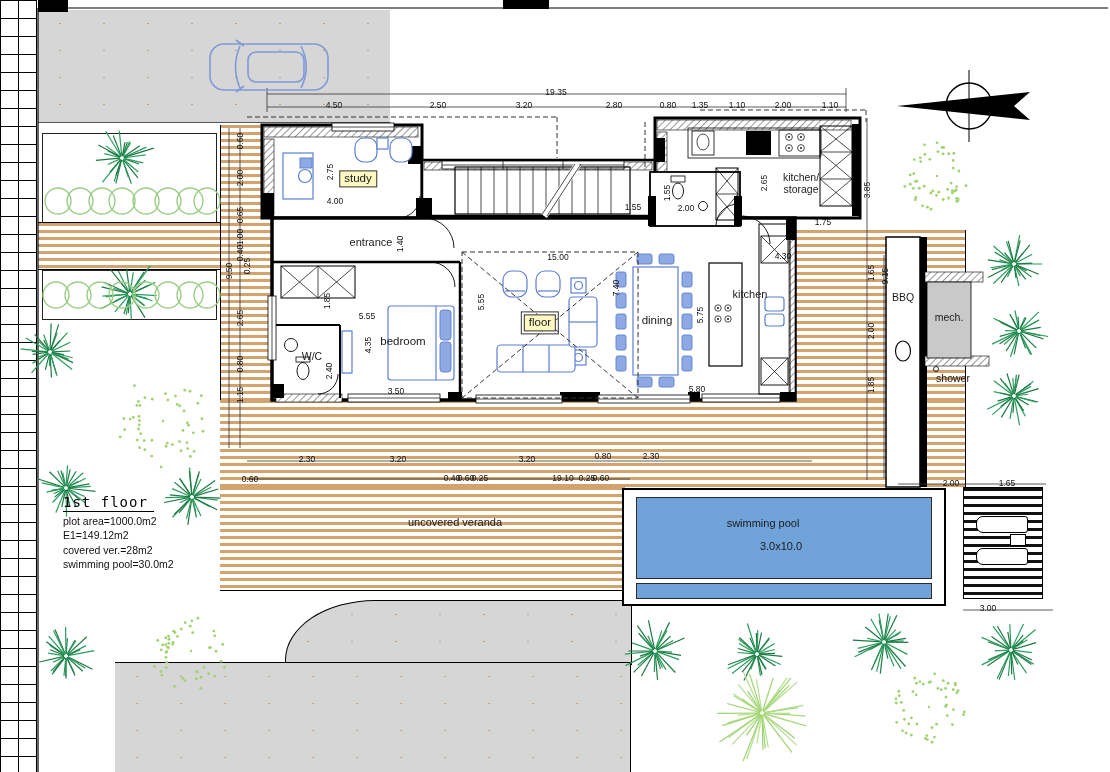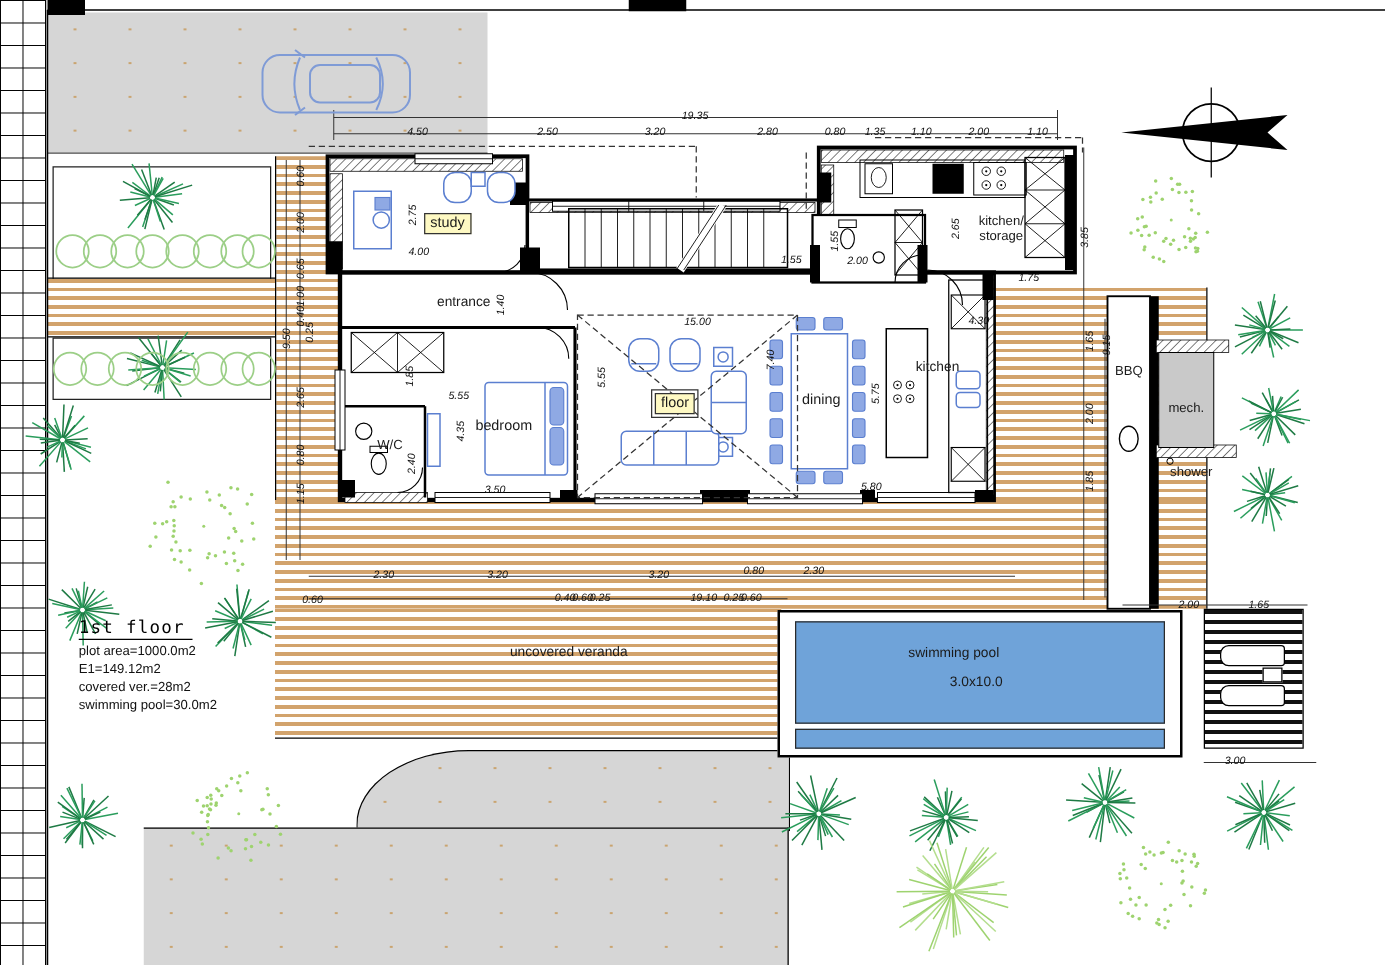--- a/index.html
+++ b/index.html
@@ -1002,27 +1002,27 @@
       <span class="room-label boxed" style="left: 358px; top: 179px; font-size: 11.5px;">study</span>
       <span class="room-label" style="left: 371px; top: 242px;">entrance</span>
       <span class="room-label" style="left: 403px; top: 342px; font-size: 11.5px;">bedroom</span>
       <span class="room-label" style="left: 312px; top: 356px; font-size: 10.5px;">W/C</span>
       <span class="room-label boxed double" style="left: 540px; top: 323px; font-size: 11.5px;">floor</span>
       <span class="room-label" style="left: 657px; top: 321px; font-size: 11.5px;">dining</span>
       <span class="room-label" style="left: 750px; top: 294px;">kitchen</span>
       <span class="room-label" style="left: 801px; top: 183px; font-size: 10.5px;">kitchen/
 storage</span>
       <span class="room-label" style="left: 903px; top: 297px; font-size: 10.5px;">BBQ</span>
-      <span class="room-label" style="left: 949px; top: 327px; font-size: 10.5px;">mech.</span>
+      <span class="room-label" style="left: 949px; top: 317px; font-size: 10.5px;">mech.</span>
       <span class="room-label" style="left: 953px; top: 378px; font-size: 10.5px;">shower</span>
       <span class="room-label" style="left: 455px; top: 522px;">uncovered veranda</span>
       <span class="room-label" style="left: 763px; top: 523px;">swimming pool</span>
       <span class="room-label" style="left: 749px; top: 546px; margin-left: 32px;">3.0x10.0</span>
     </div>
-  <div id="dim-layer" class="abs" style="left:0;top:0;width:1005px;height:772px;font-style:italic;">
+  <div id="dim-layer" class="abs" style="left:0;top:0;width:1005px;height:772px;">
       <span class="dim" style="left: 556px; top: 92px;">19.35</span>
       <span class="dim" style="left: 334px; top: 105px;">4.50</span>
       <span class="dim" style="left: 438px; top: 105px;">2.50</span>
       <span class="dim" style="left: 524px; top: 105px;">3.20</span>
       <span class="dim" style="left: 614px; top: 105px;">2.80</span>
       <span class="dim" style="left: 668px; top: 105px;">0.80</span>
       <span class="dim" style="left: 700px; top: 105px;">1.35</span>
       <span class="dim" style="left: 737px; top: 105px;">1.10</span>
       <span class="dim" style="left: 783px; top: 105px;">2.00</span>
       <span class="dim" style="left: 830px; top: 105px;">1.10</span>

